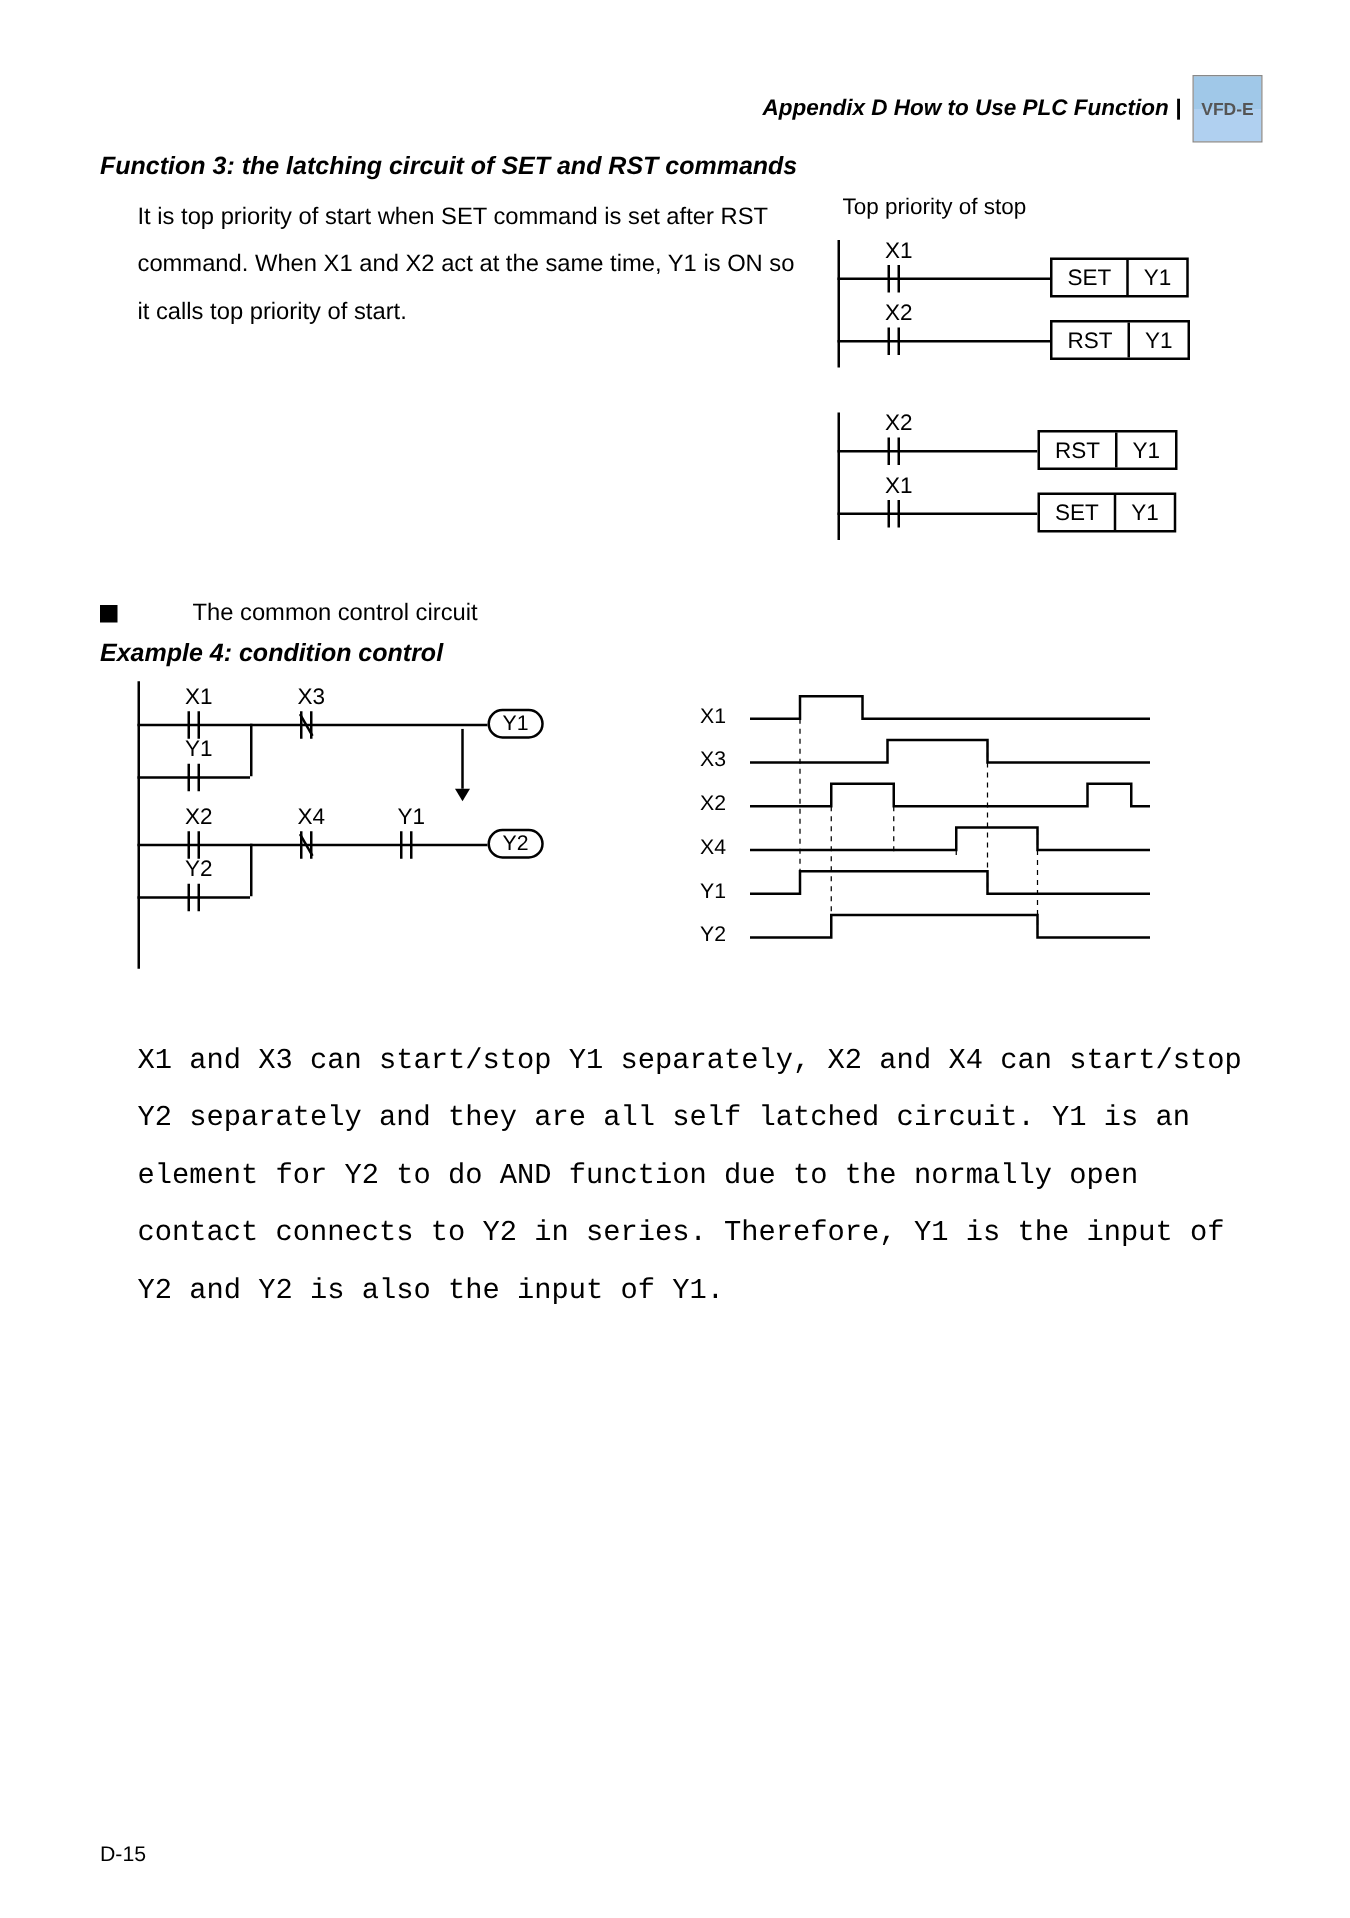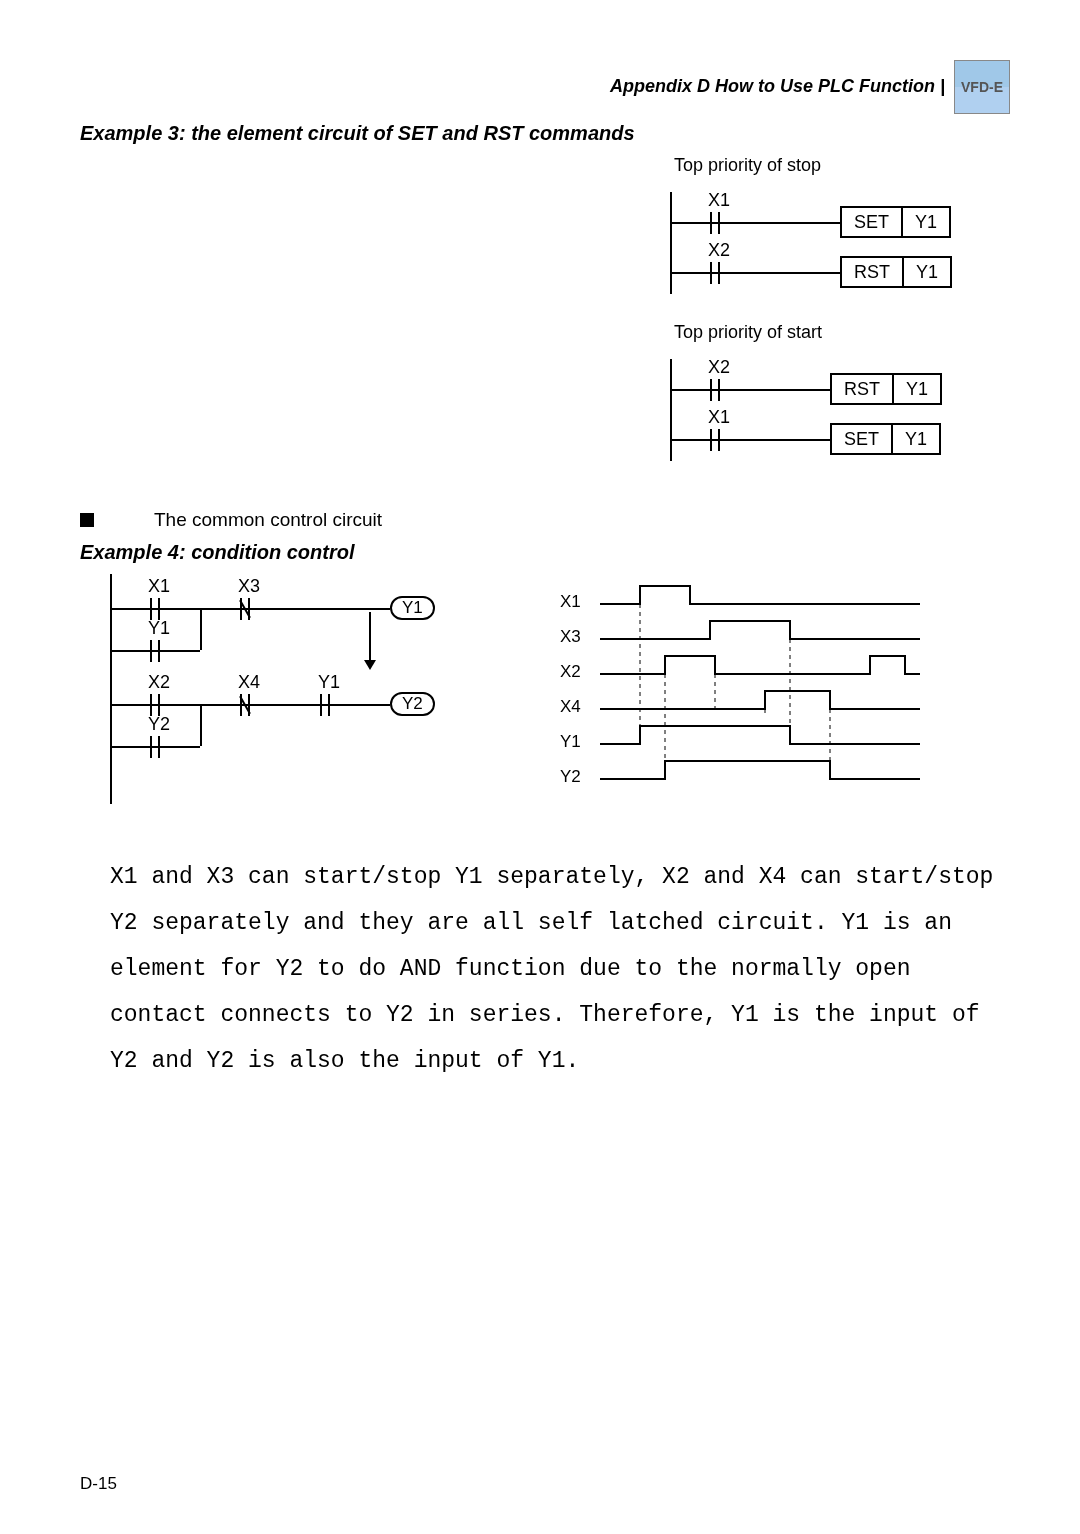--- a/index.html
+++ b/index.html
@@ -154,24 +154,25 @@
   </style>
 </head>
 <body>
 
 <div class="header-line">
   <span>Appendix D How to Use PLC Function</span>
   <span> | </span>
   <span class="logo">VFD-E</span>
 </div>
 
-<div class="example-title">Example 3: the element circuit of SET and RST commands</div>
+<div class="example-title">Function 3: the latching circuit of SET and RST commands</div>
 
 <div class="content-row">
   <div class="text-col">
+    <p>It is top priority of start when SET command is set after RST command. When X1 and X2 act at the same time, Y1 is ON so it calls top priority of start.</p>
   </div>
   <div class="diagram-col">
     <div class="diag-title">Top priority of stop</div>
     <div class="ladder-small">
       <div class="vrail"></div>
 
       <div class="rung" style="top:38px; width:170px;"></div>
       <div class="label" style="top:6px; left:38px;">X1</div>
       <div class="contact-open" style="top:28px; left:36px;"></div>
       <div class="inst-box" style="top:22px; left:170px;">
@@ -181,21 +182,20 @@
 
       <div class="rung" style="top:88px; width:170px;"></div>
       <div class="label" style="top:56px; left:38px;">X2</div>
       <div class="contact-open" style="top:78px; left:36px;"></div>
       <div class="inst-box" style="top:72px; left:170px;">
         <div class="cell">RST</div>
         <div class="cell">Y1</div>
       </div>
     </div>
 
-    <div class="diag-title">Top priority of start</div>
     <div class="ladder-small">
       <div class="vrail"></div>
       <div class="rung" style="top:38px; width:160px;"></div>
       <div class="label" style="top:6px; left:38px;">X2</div>
       <div class="contact-open" style="top:28px; left:36px;"></div>
       <div class="inst-box" style="top:22px; left:160px;">
         <div class="cell">RST</div>
         <div class="cell">Y1</div>
       </div>
       <div class="rung" style="top:88px; width:160px;"></div>

